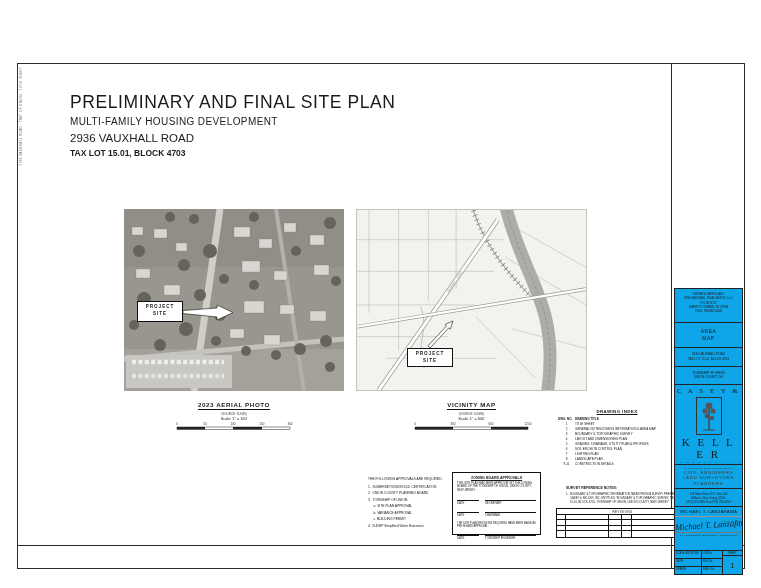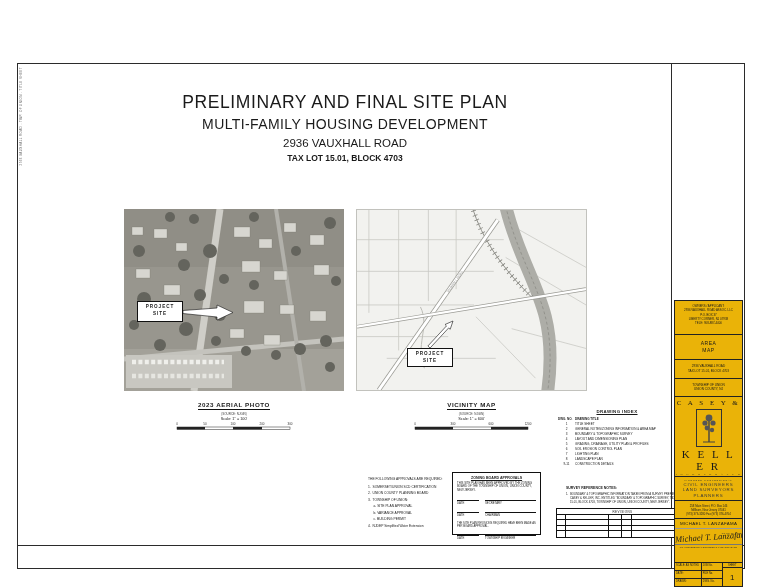--- a/index.html
+++ b/index.html
@@ -10,23 +10,23 @@
     margin:0 auto;
   }
   .sheet-border { position:absolute; left:17px; top:63px; width:728px; height:506px;
     border:1px solid #2b2b2b; background:#fff; }
   .sidebar-divider { position:absolute; left:671px; top:64px; width:1px; height:504px; background:#2b2b2b; }
   .bottom-rule { position:absolute; left:18px; top:545px; width:726px; height:1px; background:#2b2b2b; }
   .edge-text { position:absolute; left:19px; top:67px; writing-mode:vertical-rl;
     transform:rotate(180deg); font-size:3px; color:#666; letter-spacing:.4px; white-space:nowrap; }
 
   
-  .title-block { position:absolute; left:70px; top:92px; width:550px; text-align:center; }
+  .title-block { position:absolute; left:70px; top:92px; width:550px; text-align:left; }
   .tb1 { font-size:17.5px; letter-spacing:.6px; }
-  .tb2 { font-size:14px; letter-spacing:.4px; margin-top:3px; }
+  .tb2 { font-size:10px; letter-spacing:.4px; margin-top:3px; }
   .tb3 { font-size:11.5px; margin-top:5px; }
   .tb4 { font-size:8.5px; font-weight:bold; margin-top:4px; }
   .tb5 { font-size:8.5px; font-weight:bold; margin-top:3px; }
 
   
   .aerial { position:absolute; left:124px; top:209px; width:220px; height:182px; }
   .vicinity { position:absolute; left:356px; top:209px; width:231px; height:182px; border:.5px solid #c2c2bd; }
   .map-svg { position:absolute; left:0; top:0; width:100%; height:100%; display:block; }
 
   .psite { position:absolute; background:#fff; border:.7px solid #111; text-align:center;
@@ -80,21 +80,21 @@
   .revisions { position:absolute; left:556px; top:508px; width:133px; border:.7px solid #111; background:#fff; }
   .rev-title { text-align:center; font-size:3px; letter-spacing:.4px; border-bottom:.5px solid #111;
     padding:.5px 0; }
   .rev-row { display:grid; grid-template-columns:7% 33% 10% 7% 33% 10%; height:5.4px;
     border-bottom:.5px solid #111; }
   .rev-row:last-child { border-bottom:none; }
   .rev-row span { border-right:.5px solid #111; }
   .rev-row span:last-child { border-right:none; }
 
   
-  .sidebar { position:absolute; left:674px; top:288px; width:69px; border:.8px solid #222; background:#eab308;margin-top:12px; }
+  .sidebar { position:absolute; left:674px; top:288px; width:69px; border:.8px solid #222; background:#0ea5e9; }
   .sb-box { border-bottom:.8px solid #222; text-align:center; overflow:hidden; }
   .sb-box:last-child { border-bottom:none; }
   .owner { height:34px; padding-top:3px; }
   .owner div { font-size:2.9px; line-height:1.5; white-space:nowrap; }
   .areamap { height:25px; padding-top:5px; }
   .areamap div { font-size:5px; letter-spacing:.5px; line-height:1.4; }
   .addr { height:19px; padding-top:4px; }
   .addr div, .town div { font-size:3.1px; line-height:1.6; }
   .town { height:18px; padding-top:3.5px; }
   .brand { height:80px; padding-top:2px; font-family:"Liberation Serif", serif; }

